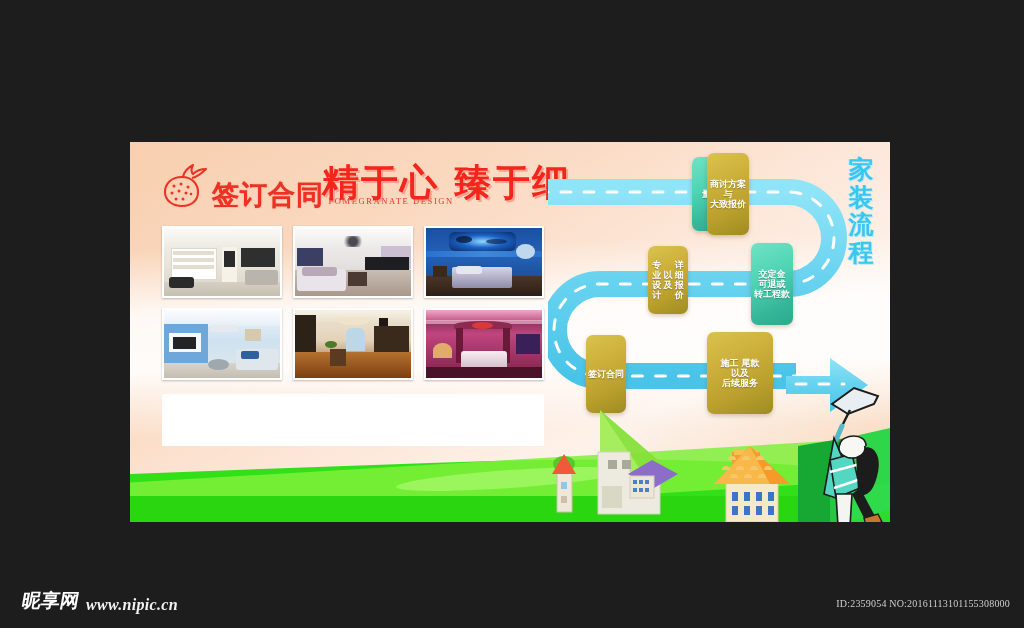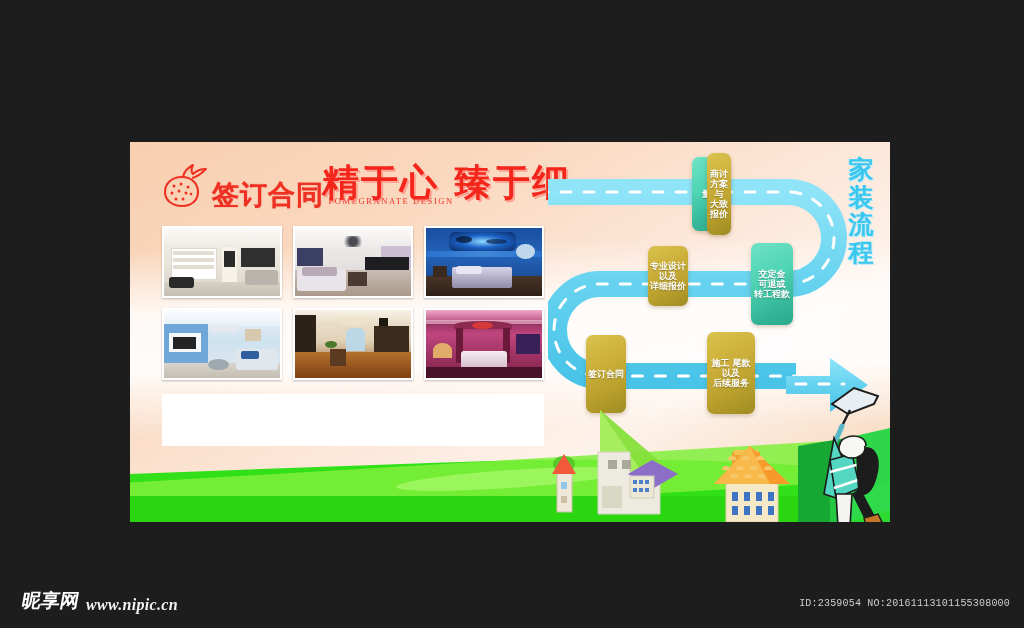--- a/index.html
+++ b/index.html
@@ -99,21 +99,21 @@
     font-family:"DejaVu Sans","Liberation Sans",sans-serif;
     font-size:19px; font-weight:bold; color:#fff;
     transform:skewX(-10deg); letter-spacing:0px;
   }
   .logourl{
     font-family:"Liberation Serif","DejaVu Serif",serif;
     font-size:16px; font-style:italic; font-weight:bold; color:#f2f2f2; letter-spacing:.3px;
   }
   .idtag{
     position:absolute; right:14px; bottom:19px;
-    font-family:Liberation Mono, monospace;
+    font-family:Liberation Serif, serif;
     font-size:10px; color:#cfcfcf; letter-spacing:.2px;
   }
 </style>
 </head>
 <body>
 
 <div id="stage">
 
   <div id="poster">
     <div class="wash"></div>
@@ -247,41 +247,41 @@
         <path d="M -10 50 L 240 50 A 46 46 0 0 1 240 142 L 52 142 A 46 46 0 0 0 52 234 L 248 234" fill="none" stroke="url(#rg)" stroke-width="26" stroke-linecap="butt"></path>
         <path d="M -10 50 L 240 50 A 46 46 0 0 1 240 142 L 52 142 A 46 46 0 0 0 52 234 L 248 234" fill="none" stroke="#fff" stroke-width="3" stroke-dasharray="10 13" stroke-linecap="round"></path>
 
         <path d="M238 216 L238 226 L282 226 L282 208 L320 235 L282 262 L282 244 L238 244 L238 254 Z" fill="url(#rg)" transform="translate(0,8)"></path>
         <path d="M248 242 L296 242" stroke="#fff" stroke-width="3" stroke-dasharray="10 13" stroke-linecap="round"></path>
       </svg>
 
       <div class="box teal" style="left:100px;top:15px;width:38px;height:74px">
         <span>量房</span>
       </div>
-      <div class="box gold" style="left:159px;top:11px;width:24px;height:82px; flex-direction:column">
+      <div class="box gold" style="left:159px;top:11px;width:42px;height:82px; flex-direction:column">
         <span>商讨方案</span>
         <span>与</span>
         <span>大致报价</span>
       </div>
 
-      <div class="box gold" style="left:100px;top:104px;width:40px;height:60px; flex-direction:column">
+      <div class="box gold" style="left:100px;top:104px;width:40px;height:68px; flex-direction:row">
         <span>专业设计</span>
         <span>以及</span>
         <span>详细报价</span>
       </div>
       <div class="box gold" style="left:38px;top:193px;width:40px;height:78px">
         <span>签订合同</span>
       </div>
 
       <div class="box teal" style="left:159px;top:101px;width:42px;height:82px; flex-direction:column">
         <span>交定金</span>
         <span>可退或</span>
         <span>转工程款</span>
       </div>
-      <div class="box gold" style="left:159px;top:190px;width:48px;height:82px; flex-direction:column">
+      <div class="box gold" style="left:159px;top:190px;width:66px;height:82px; flex-direction:column">
         <span>施工 尾款</span>
         <span>以及</span>
         <span>后续服务</span>
       </div>
 
       <div class="vtitle">
         <span>家</span>
         <span>装</span>
         <span>流</span>
         <span>程</span>

